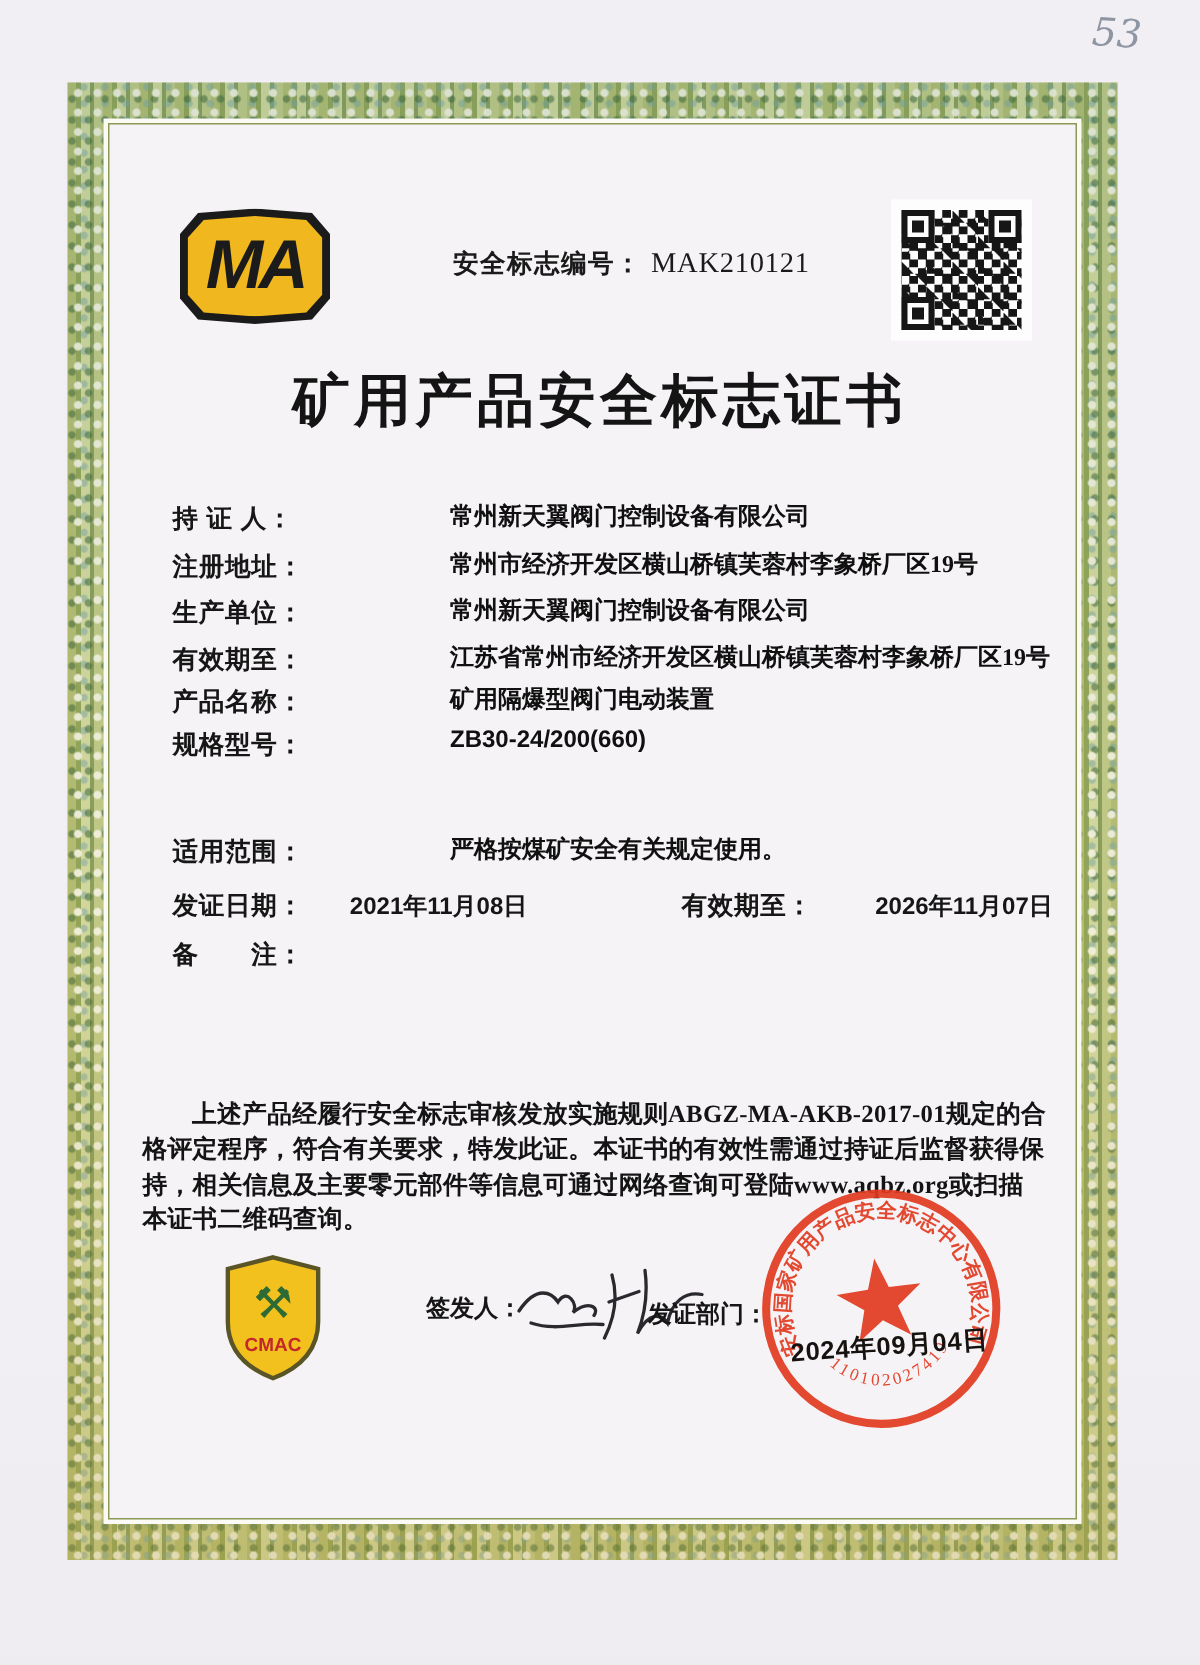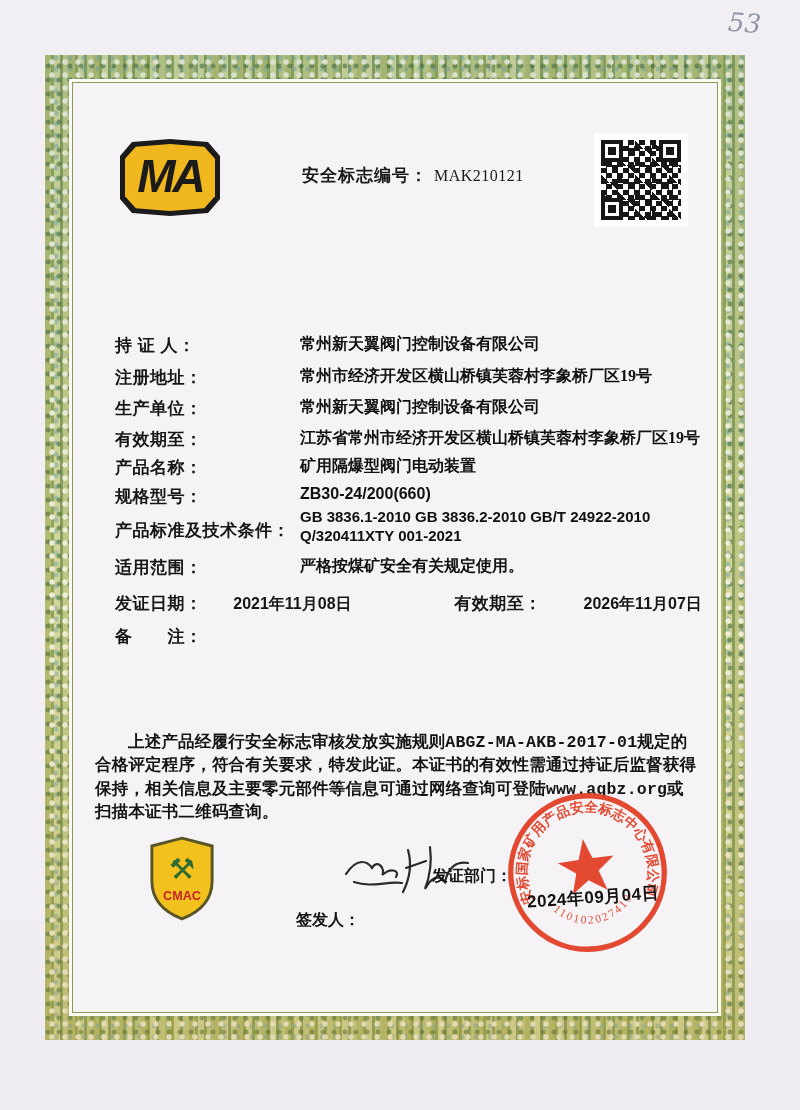--- a/index.html
+++ b/index.html
@@ -25,21 +25,21 @@
 
   
   .ma{position:absolute;left:120px;top:139px;width:100px;height:77px;background:#1b1b1b;
     clip-path:polygon(50% 0%,88% 4%,100% 22%,100% 78%,88% 96%,50% 100%,12% 96%,0% 78%,0% 22%,12% 4%);}
   .ma-in{position:absolute;inset:5px;background:#f0b81e;display:flex;align-items:center;justify-content:center;
     clip-path:polygon(50% 0%,88% 4%,100% 22%,100% 78%,88% 96%,50% 100%,12% 96%,0% 78%,0% 22%,12% 4%);}
   .ma-in span{font-family:"Liberation Sans",sans-serif;font-weight:900;font-style:italic;
     font-size:46px;letter-spacing:-3px;color:#1b1b1b;transform:translateY(-2px);}
 
   .certno{position:absolute;left:302px;top:164px;font-size:17px;font-weight:600;color:#1a1a1a;letter-spacing:1px;}
-  .certno .num{font-family:"Liberation Serif",serif;font-weight:400;font-size:16px;letter-spacing:.5px;margin-left:6px;}
+  .certno .num{font-family:"Liberation Serif",serif;font-weight:400;font-size:19px;letter-spacing:.5px;margin-left:6px;}
 
   
   .qr{position:absolute;left:594px;top:133px;width:94px;height:94px;background:#fdfdfd;box-sizing:border-box;padding:7px;}
   .qr-in{position:relative;width:80px;height:80px;
     background-image:
       repeating-conic-gradient(#161616 0% 25%,transparent 0% 50%),
       repeating-conic-gradient(transparent 0% 25%,#161616 0% 37%,transparent 0% 50%);
     background-size:11px 11px,17px 17px;}
   .fp{position:absolute;width:14px;height:14px;background:#fdfdfd;border:4px solid #161616;}
   .fp::after{content:"";position:absolute;left:3px;top:3px;width:8px;height:8px;background:#161616;}
@@ -54,27 +54,27 @@
   .val{position:absolute;left:185px;top:0;width:420px;font-size:16px;color:#101010;white-space:nowrap;}
   .v-kai{font-family:"Liberation Serif",serif;font-weight:700;}
   .v-code{font-family:Liberation Sans, sans-serif;font-weight:700;}
   .val-wrap{white-space:normal;width:392px;font-size:15px;line-height:19px;}
 
   .date-row{position:absolute;left:115px;top:592px;font-size:17px;color:#161616;}
   .date-val{font-weight:700;font-size:16px;}
 
   
   .para{position:absolute;left:95px;top:731px;width:604px;
-    font-family:Liberation Mono, monospace;font-weight:700;font-size:16.5px;line-height:1.42;
+    font-family:Liberation Serif, serif;font-weight:700;font-size:16.5px;line-height:1.42;
     color:#141414;text-indent:2em;letter-spacing:.2px;}
 
   
   .cmac{position:absolute;left:148px;top:836px;}
 
-  .signer{position:absolute;left:296px;top:862px;font-size:16px;font-weight:600;color:#161616;margin-top:48px;}
+  .signer{position:absolute;left:284px;top:862px;font-size:16px;font-weight:600;color:#161616;}
   .sig{position:absolute;left:342px;top:838px;}
   .dept{position:absolute;left:432px;top:866px;font-size:16px;font-weight:600;color:#161616;}
 
   
   .stamp{position:absolute;left:505px;top:790px;width:165px;height:165px;transform:rotate(-8deg);opacity:.92;}
   .stamp-date{position:absolute;left:527px;top:886px;font-size:17px;font-weight:800;color:#15120f;
     letter-spacing:.5px;transform:rotate(-4deg);}
 </style>
 </head>
 <body>
@@ -98,20 +98,21 @@
   </div>
 
   <div class="qr">
     <div class="qr-in">
       <div class="fp tl"></div>
       <div class="fp tr"></div>
       <div class="fp bl"></div>
     </div>
   </div>
 
+  <div class="title">矿用产品安全标志证书</div>
 
   <div class="row" style="top:334px">
     <span class="lab">持 证 人：</span>
     <span class="val v-kai">常州新天翼阀门控制设备有限公司</span>
   </div>
   <div class="row" style="top:366px">
     <span class="lab">注册地址：</span>
     <span class="val v-kai">常州市经济开发区横山桥镇芙蓉村李象桥厂区19号</span>
   </div>
   <div class="row" style="top:397px">
@@ -122,24 +123,20 @@
     <span class="lab">有效期至：</span>
     <span class="val v-kai">江苏省常州市经济开发区横山桥镇芙蓉村李象桥厂区19号</span>
   </div>
   <div class="row" style="top:456px">
     <span class="lab">产品名称：</span>
     <span class="val v-kai">矿用隔爆型阀门电动装置</span>
   </div>
   <div class="row" style="top:485px">
     <span class="lab">规格型号：</span>
     <span class="val v-code">ZB30-24/200(660)</span>
-  </div>
-  <div class="row" style="top:519px">
-    <span class="lab">产品标准及技术条件：</span>
-    <span class="val v-code val-wrap" style="top:-12px">GB 3836.1-2010 GB 3836.2-2010 GB/T 24922-2010 Q/320411XTY 001-2021</span>
   </div>
   <div class="row" style="top:556px">
     <span class="lab">适用范围：</span>
     <span class="val v-kai">严格按煤矿安全有关规定使用。</span>
   </div>
 
   <div class="date-row">
     <span class="lab">发证日期：</span>
     <span class="date-val" style="margin-left:26px">2021年11月08日</span>
     <span class="lab" style="margin-left:98px">有效期至：</span>

